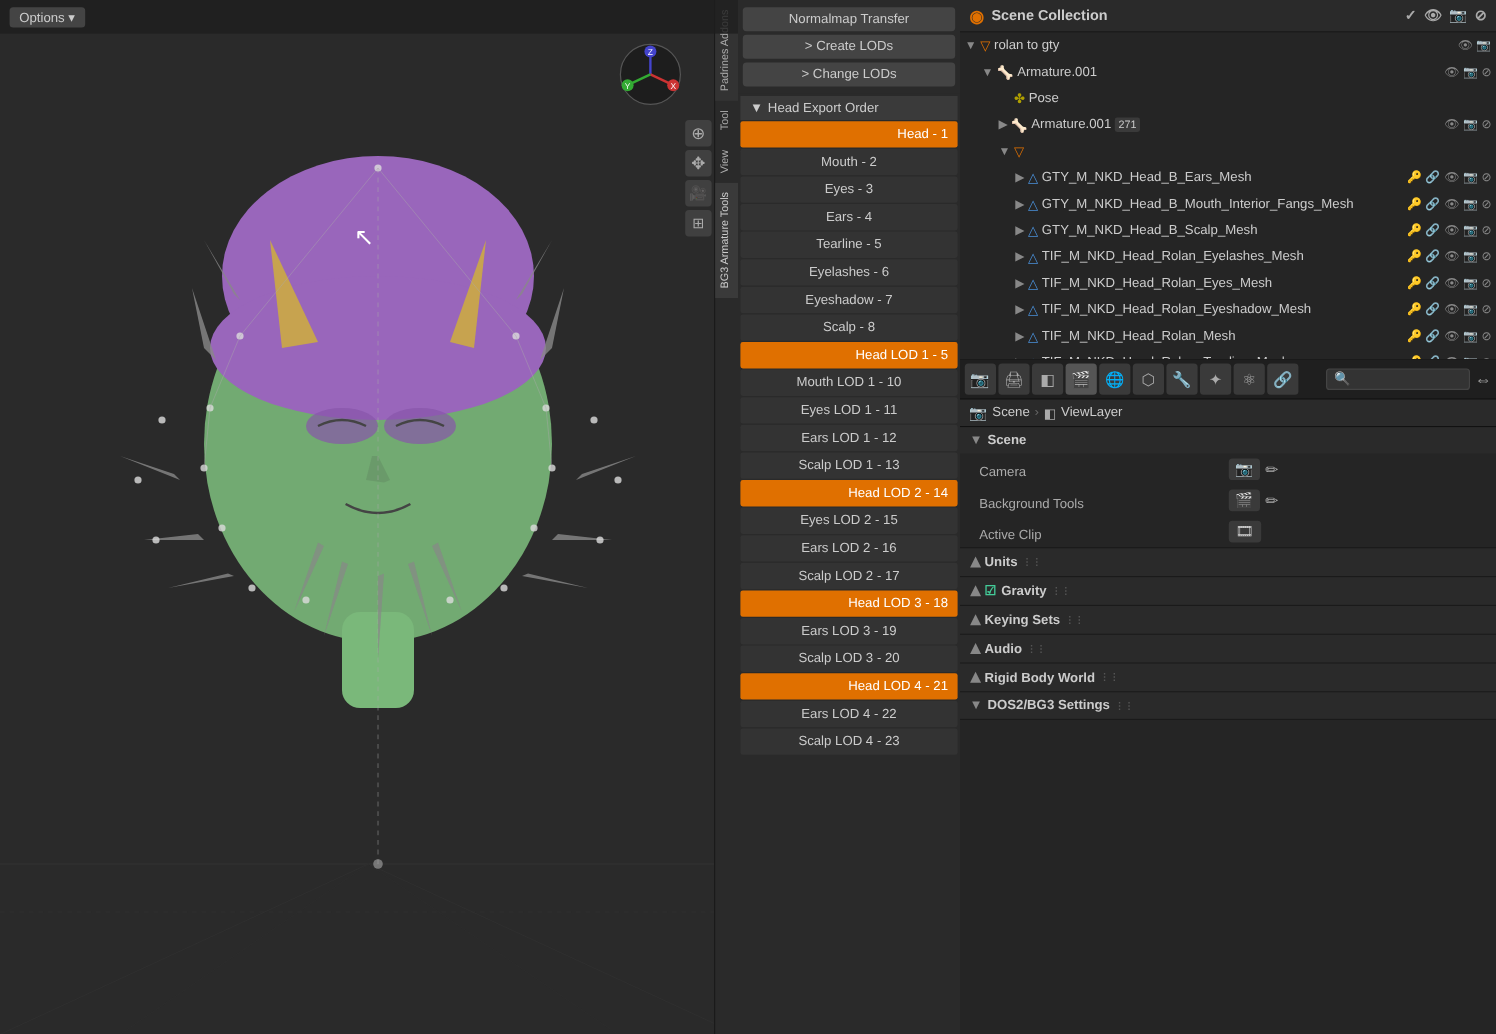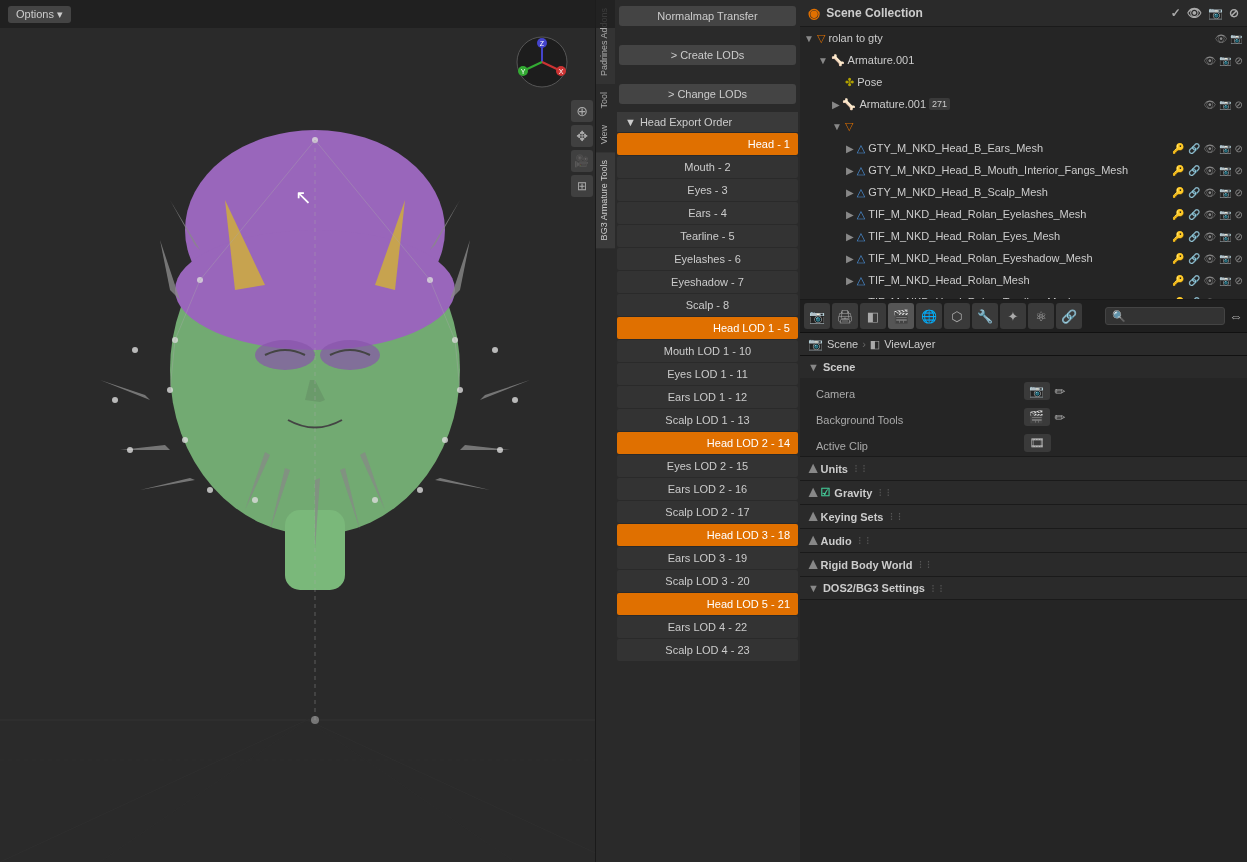--- a/index.html
+++ b/index.html
@@ -180,21 +180,21 @@
     <div style="writing-mode:vertical-rl;transform:rotate(180deg);padding:8px 3px;font-size:9px;color:#aaa;cursor:pointer;background:#333;">Padrines Addons</div>
     <div style="writing-mode:vertical-rl;transform:rotate(180deg);padding:8px 3px;font-size:9px;color:#aaa;cursor:pointer;">Tool</div>
     <div style="writing-mode:vertical-rl;transform:rotate(180deg);padding:8px 3px;font-size:9px;color:#aaa;cursor:pointer;">View</div>
     <div style="writing-mode:vertical-rl;transform:rotate(180deg);padding:8px 3px;font-size:9px;color:#ccc;cursor:pointer;background:#3a3a3a;">BG3 Armature Tools</div>
   </div>
 
   <div style="position:absolute;top:185px;left:295px;font-size:20px;color:white;pointer-events:none;">↖</div>
 </div>
 
 <div id="middle-panel">
-  <div id="middle-top" style="padding:6px 4px;gap:19px;display:flex;flex-direction:column;">
+  <div id="middle-top" style="padding:6px 4px;gap:3px;display:flex;flex-direction:column;">
     <button class="addon-btn">Normalmap Transfer</button>
     <button class="addon-btn">&gt; Create LODs</button>
     <button class="addon-btn">&gt; Change LODs</button>
   </div>
 
   <div style="flex:1;overflow-y:auto;padding:2px;">
     <div class="section-header">
       <span>▼</span>
       <span>Head Export Order</span>
     </div>
@@ -212,21 +212,21 @@
         <div class="export-item">Eyes LOD 1 - 11</div>
         <div class="export-item">Ears LOD 1 - 12</div>
         <div class="export-item">Scalp LOD 1 - 13</div>
         <div class="export-item active">Head LOD 2 - 14</div>
         <div class="export-item">Eyes LOD 2 - 15</div>
         <div class="export-item">Ears LOD 2 - 16</div>
         <div class="export-item">Scalp LOD 2 - 17</div>
         <div class="export-item active">Head LOD 3 - 18</div>
         <div class="export-item">Ears LOD 3 - 19</div>
         <div class="export-item">Scalp LOD 3 - 20</div>
-        <div class="export-item active">Head LOD 5 - 21</div>
+        <div class="export-item active">Head LOD 4 - 21</div>
         <div class="export-item">Ears LOD 4 - 22</div>
         <div class="export-item">Scalp LOD 4 - 23</div>
       </div>
   </div>
 </div>
 
 <div id="right-panel">
 
   <div id="scene-collection">
     <div class="sc-header">

